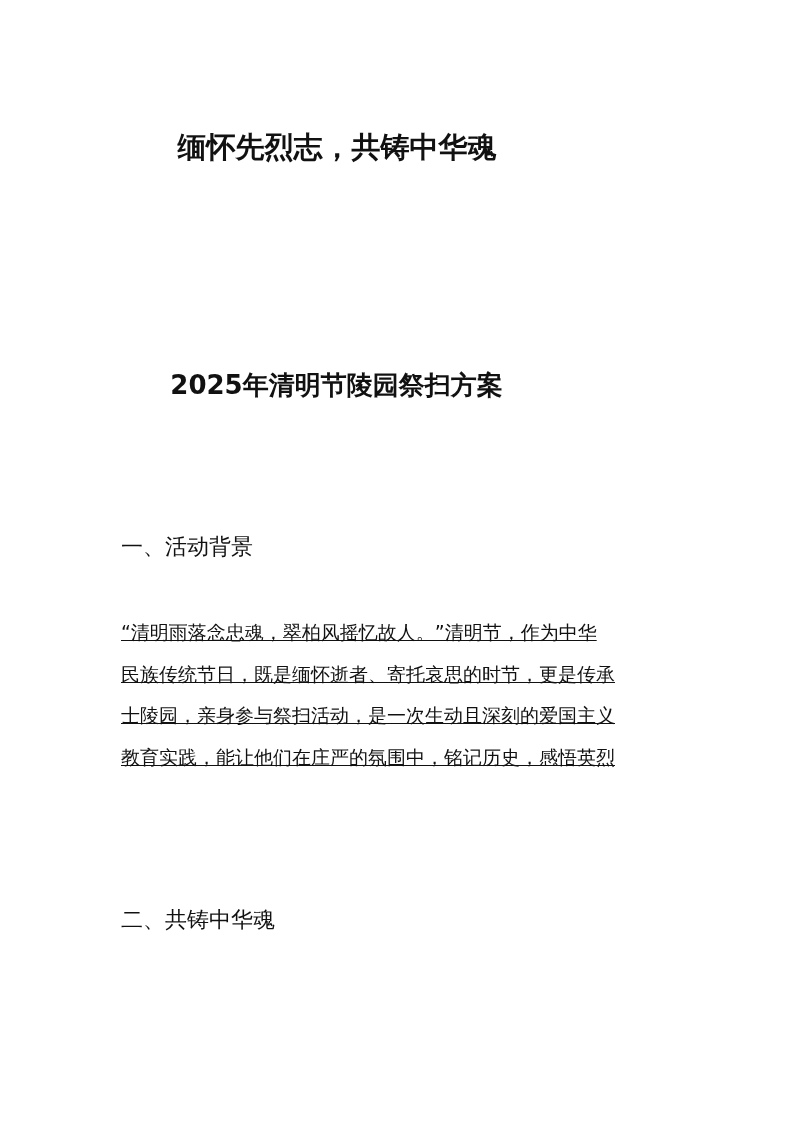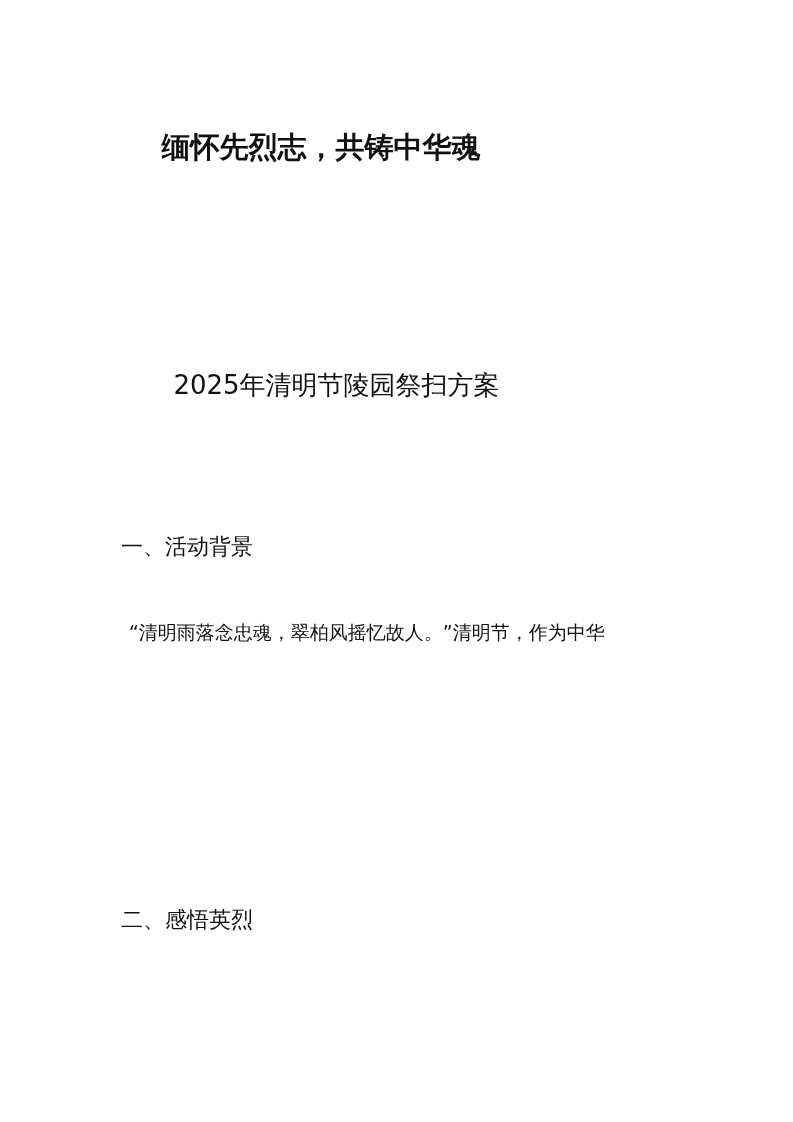--- a/index.html
+++ b/index.html
@@ -5,42 +5,46 @@
   html, body { margin: 0; padding: 0; background: #ffffff; }
   body {
     width: 793px; height: 1122px; position: relative; overflow: hidden;
     font-family: "DejaVu Sans", "Liberation Sans", sans-serif;
     color: #111111;
   }
   .title-main {
     position: absolute; left: 0; width: 642px; top: 127px;
     text-align: center; font-size: 29px; font-weight: bold; letter-spacing: 0px;
     line-height: 40px;
+    padding-left: 16px;
   }
   .title-sub {
     position: absolute; left: 0; width: 673px; top: 366px;
-    text-align: center; font-size: 26px; font-weight: normal;
+    text-align: center; font-size: 26px; font-weight: bold;
     line-height: 38px;
   }
   .section-heading {
     position: absolute; left: 121px; font-size: 22px; line-height: 30px;
   }
   .paragraph {
-    position: absolute; left: 129px; width: 560px; top: 612px;
-    font-size: 19px; line-height: 41.5px;
+    position: absolute; left: 121px; width: 560px; top: 612px;
+    font-size: 19px; line-height: 41.5px; text-decoration: underline;
   }
   .line { display: block; white-space: nowrap; }
 </style>
 </head>
 <body>
 
 <div>
   <div class="title-main">缅怀先烈志，共铸中华魂</div>
   <div class="title-sub">2025年清明节陵园祭扫方案</div>
 
   <div class="section-heading" style="top:532px;">一、活动背景</div>
 
   <div class="paragraph">
     <span class="line">“清明雨落念忠魂，翠柏风摇忆故人。”清明节，作为中华</span>
+    <span class="line">民族传统节日，既是缅怀逝者、寄托哀思的时节，更是传承</span>
+    <span class="line">士陵园，亲身参与祭扫活动，是一次生动且深刻的爱国主义</span>
+    <span class="line">教育实践，能让他们在庄严的氛围中，铭记历史，感悟英烈</span>
   </div>
 
-  <div class="section-heading" style="top:905px;">二、感悟英烈</div>
+  <div class="section-heading" style="top:905px;">二、共铸中华魂</div>
 </div>
 
 </body></html>

